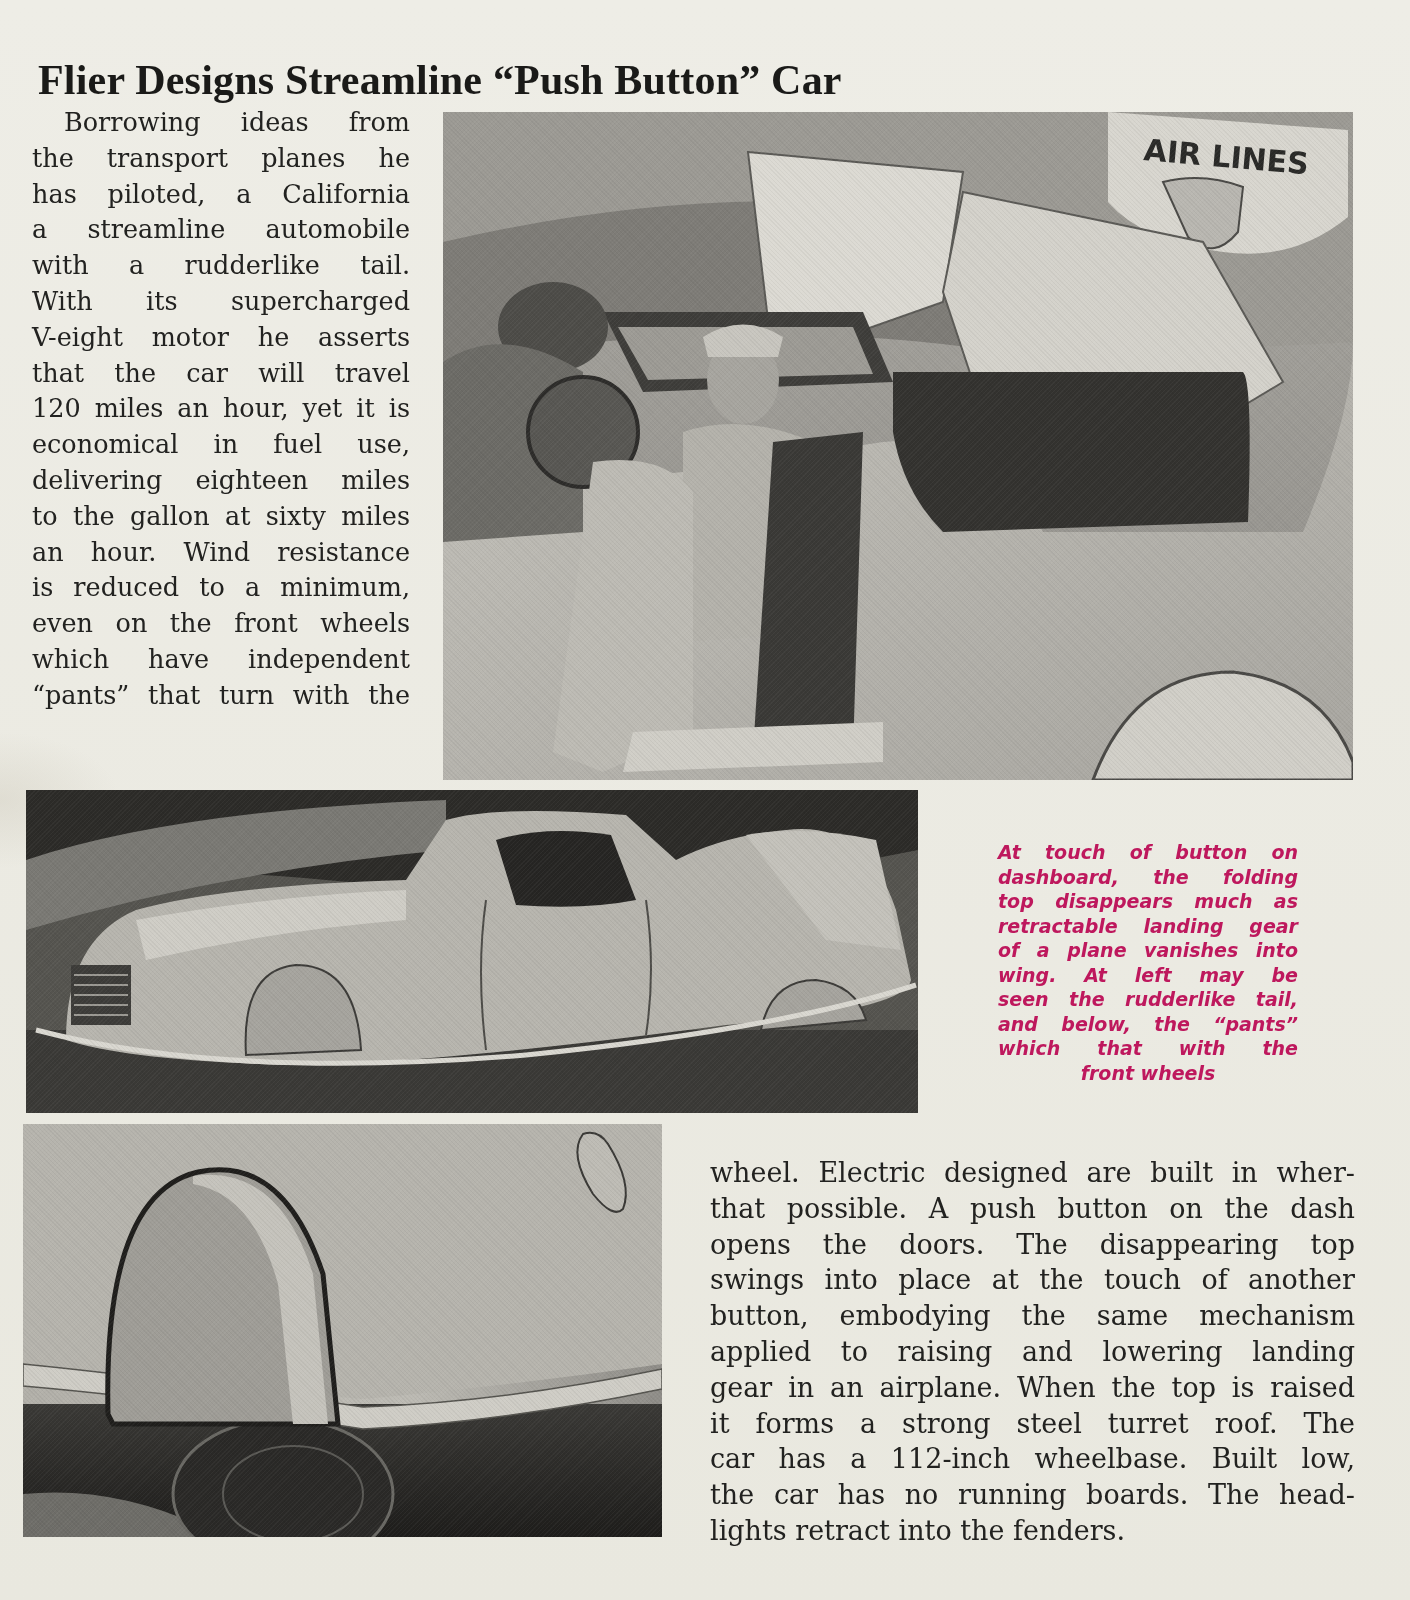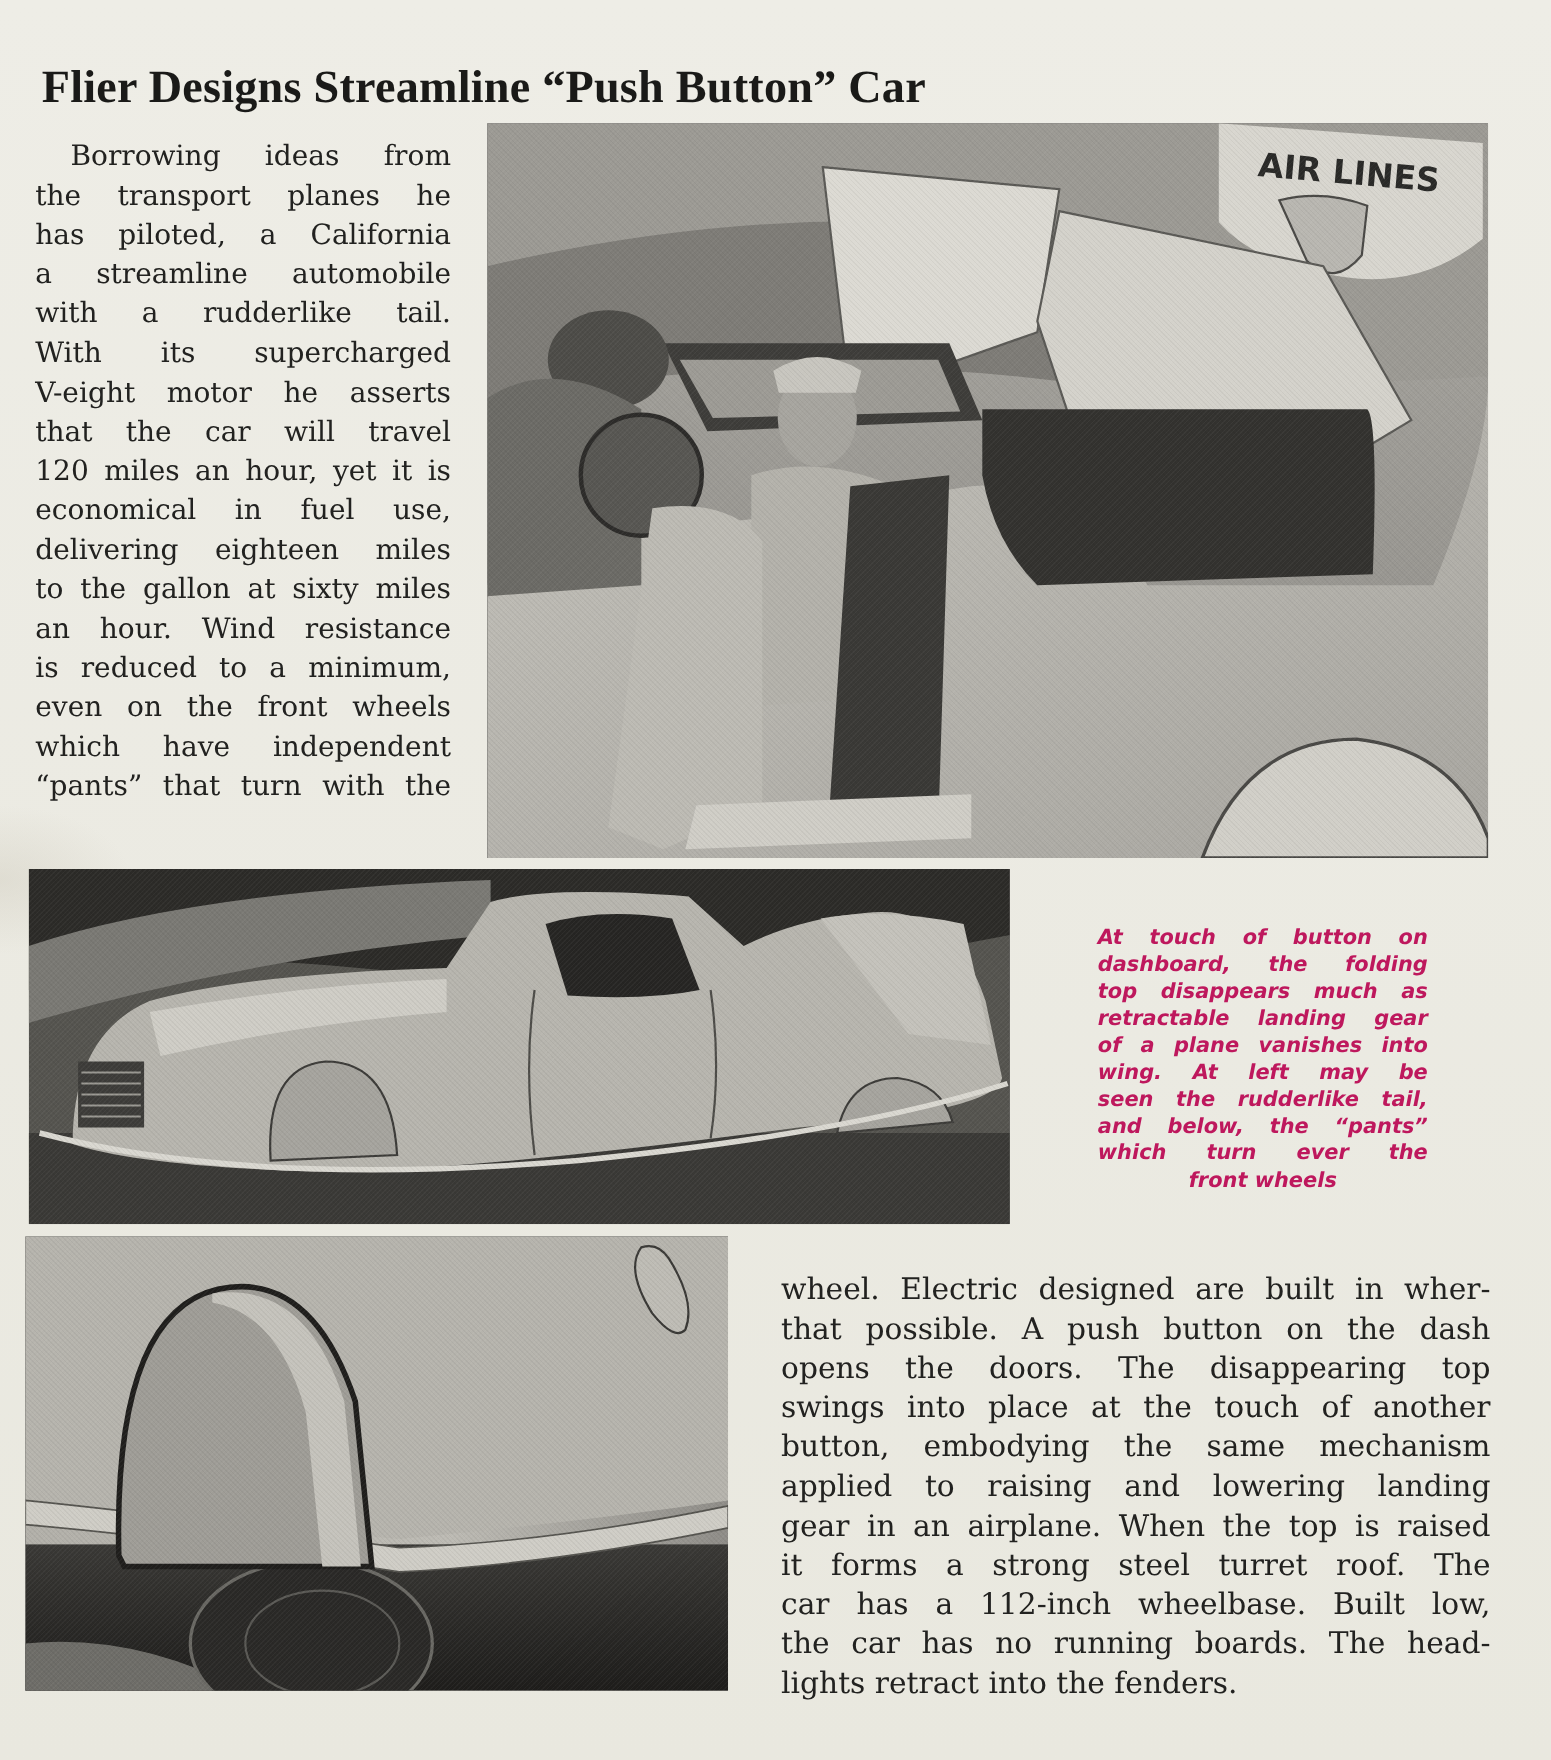--- a/index.html
+++ b/index.html
@@ -12,21 +12,21 @@
     font-family: "DejaVu Serif", "Liberation Serif", serif;
     color: #1d1d1b;
   }
   .headline {
     position: absolute; left: 38px; top: 14px; width: 1340px;
     font-family: "Liberation Serif", "DejaVu Serif", serif;
     font-weight: bold; font-size: 42px; line-height: 76px;
     letter-spacing: 0.2px; white-space: nowrap; color: #1a1a18;
   }
   .col-left {
-    position: absolute; left: 32px; top: 105px; width: 378px; margin-top: 20px;
+    position: absolute; left: 32px; top: 105px; width: 378px;
   }
   .col-right {
     position: absolute; left: 710px; top: 1155px; width: 645px;
   }
   .body-line {
     display: block; text-align: justify; text-align-last: justify;
     white-space: nowrap; overflow: visible;
     font-family: "DejaVu Serif", serif;
     font-size: 27px; line-height: 35.8px; height: 35.8px;
     color: #222220;
@@ -177,21 +177,21 @@
 
 <div class="caption">
   <span class="cap-line">At touch of button on</span>
   <span class="cap-line">dashboard, the folding</span>
   <span class="cap-line">top disappears much as</span>
   <span class="cap-line">retractable landing gear</span>
   <span class="cap-line">of a plane vanishes into</span>
   <span class="cap-line">wing. At left may be</span>
   <span class="cap-line">seen the rudderlike tail,</span>
   <span class="cap-line">and below, the “pants”</span>
-  <span class="cap-line">which turn ever the</span>
+  <span class="cap-line">which that with the</span>
   <span class="cap-line center">front wheels</span>
 </div>
 
 <div class="photo" id="photo-wheel">
   <svg viewBox="0 0 639 413" preserveAspectRatio="none">
     <defs>
       <linearGradient id="panelG" x1="0" y1="0" x2="1" y2="0">
         <stop offset="0" stop-color="#b2b0a9"></stop>
           <stop offset="0.6" stop-color="#bdbbb4"></stop>
           <stop offset="1" stop-color="#8f8d88"></stop>

